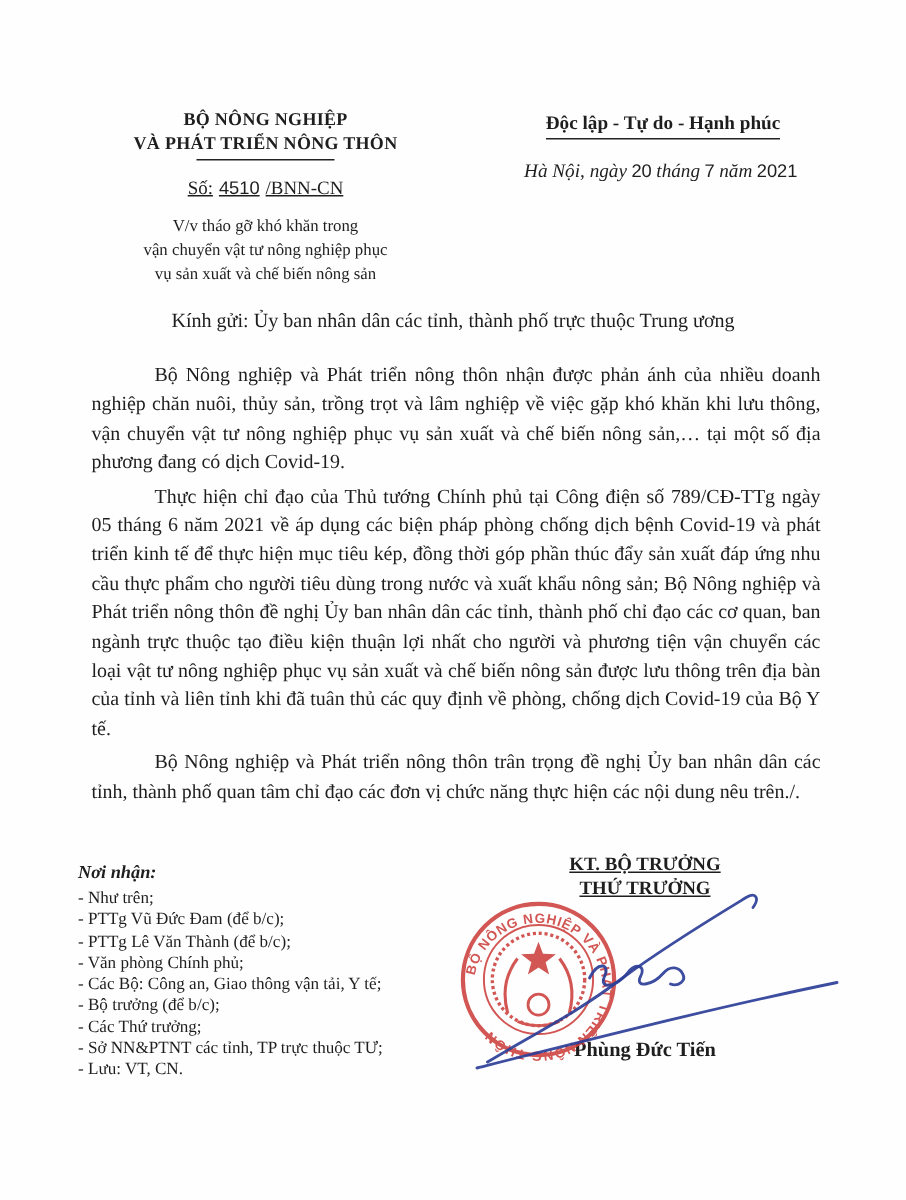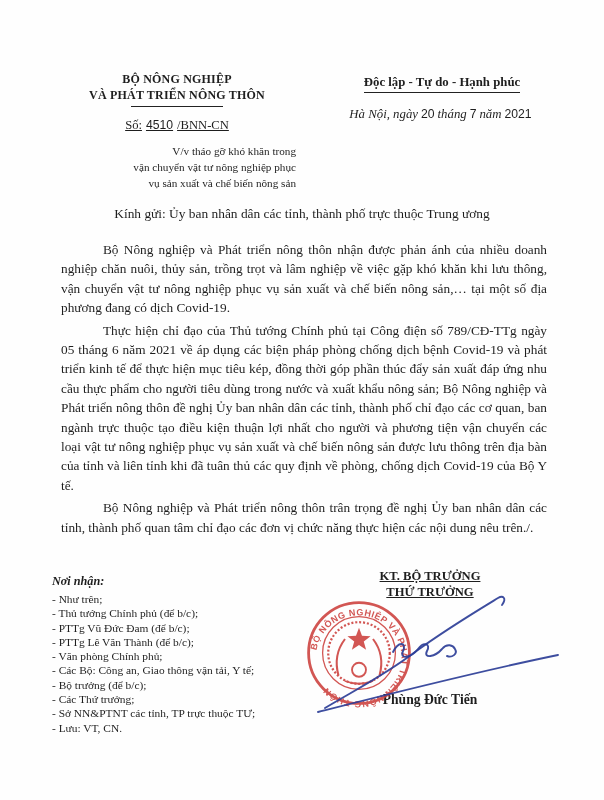--- a/index.html
+++ b/index.html
@@ -7,21 +7,21 @@
     position:relative;width:604px;height:800px;margin:0 auto;background:#fefefe;
     font-family:"Liberation Serif", serif;color:#1e1e1e;overflow:hidden;
   }
   
   .hdr-left{position:absolute;left:58px;top:72px;width:238px;text-align:center;}
   .hdr-left .ln1{font-weight:bold;font-size:12px;letter-spacing:.2px;}
   .hdr-left .ln2{font-weight:bold;font-size:12px;letter-spacing:.2px;margin-top:1px;}
   .rule-short{width:92px;border-top:1.6px solid #222;margin:3px auto 0 auto;}
   .so-line{margin-top:11px;font-size:12.6px;text-decoration:underline;}
   .so-line .typed{margin:0 4px;}
-  .subject{margin-top:11px;font-size:11.2px;line-height:1.42;text-align:right;}
+  .subject{margin-top:11px;font-size:11.2px;line-height:1.42;}
   .hdr-right{position:absolute;left:296px;top:72px;width:292px;text-align:center;}
   .hdr-right .motto1{font-weight:bold;font-size:11.6px;letter-spacing:.1px;}
   .hdr-right .motto2{display:inline-block;font-weight:bold;font-size:12.8px;margin-top:3px;
     padding-bottom:2px;border-bottom:1.6px solid #222;}
   .date-line{margin-top:14px;font-size:12.8px;font-style:italic;}
   .typed{font-style:normal;font-family:"Liberation Sans", sans-serif;font-size:12.2px;}
   .date-line .typed{margin:0 3px;}
   
   .salutation{position:absolute;left:0;top:206px;width:604px;text-align:center;font-size:13.4px;}
   .body{position:absolute;left:61px;top:240px;width:486px;font-size:13.3px;
@@ -72,21 +72,20 @@
   <div class="body">
     <p>Bộ Nông nghiệp và Phát triển nông thôn nhận được phản ánh của nhiều doanh nghiệp chăn nuôi, thủy sản, trồng trọt và lâm nghiệp về việc gặp khó khăn khi lưu thông, vận chuyển vật tư nông nghiệp phục vụ sản xuất và chế biến nông sản,… tại một số địa phương đang có dịch Covid-19.</p>
     <p>Thực hiện chỉ đạo của Thủ tướng Chính phủ tại Công điện số 789/CĐ-TTg ngày 05 tháng 6 năm 2021 về áp dụng các biện pháp phòng chống dịch bệnh Covid-19 và phát triển kinh tế để thực hiện mục tiêu kép, đồng thời góp phần thúc đẩy sản xuất đáp ứng nhu cầu thực phẩm cho người tiêu dùng trong nước và xuất khẩu nông sản; Bộ Nông nghiệp và Phát triển nông thôn đề nghị Ủy ban nhân dân các tỉnh, thành phố chỉ đạo các cơ quan, ban ngành trực thuộc tạo điều kiện thuận lợi nhất cho người và phương tiện vận chuyển các loại vật tư nông nghiệp phục vụ sản xuất và chế biến nông sản được lưu thông trên địa bàn của tỉnh và liên tỉnh khi đã tuân thủ các quy định về phòng, chống dịch Covid-19 của Bộ Y tế.</p>
     <p>Bộ Nông nghiệp và Phát triển nông thôn trân trọng đề nghị Ủy ban nhân dân các tỉnh, thành phố quan tâm chỉ đạo các đơn vị chức năng thực hiện các nội dung nêu trên./.</p>
   </div>
 
   <div class="recipients">
     <div class="recipients-label">Nơi nhận:</div>
     <ul>
       <li>- Như trên;</li>
-      <li>- Thủ tướng Chính phủ (để b/c);</li>
       <li>- PTTg Vũ Đức Đam (để b/c);</li>
       <li>- PTTg Lê Văn Thành (để b/c);</li>
       <li>- Văn phòng Chính phủ;</li>
       <li>- Các Bộ: Công an, Giao thông vận tải, Y tế;</li>
       <li>- Bộ trưởng (để b/c);</li>
       <li>- Các Thứ trưởng;</li>
       <li>- Sở NN&amp;PTNT các tỉnh, TP trực thuộc TƯ;</li>
       <li>- Lưu: VT, CN.</li>
     </ul>
   </div>

